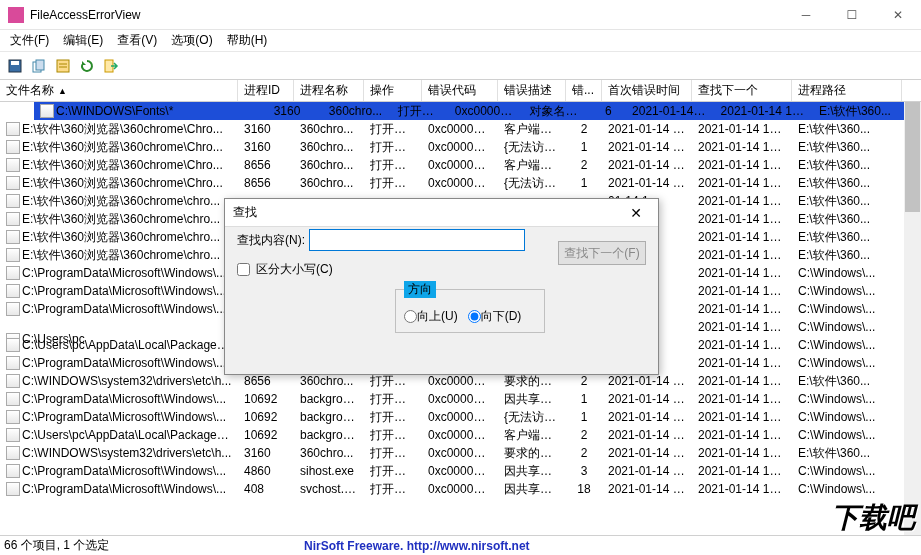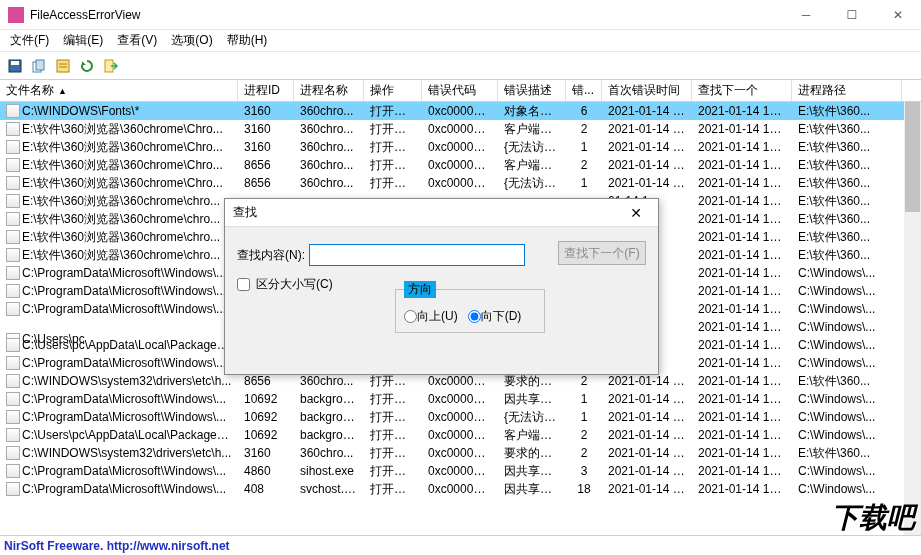--- a/index.html
+++ b/index.html
@@ -11,31 +11,31 @@
     .winbtn { width:46px; height:30px; display:flex; align-items:center; justify-content:center; color:#555; }
     .menubar { height:22px; display:flex; align-items:center; padding:0 4px; gap:2px; border-bottom:1px solid #e8e8e8; }
     .menuitem { padding:2px 6px; font-size:12px; }
     .toolbar { height:28px; display:flex; align-items:center; padding:0 6px; gap:6px; border-bottom:1px solid #d0d0d0; }
     .toolbtn { width:18px; height:18px; display:flex; align-items:center; justify-content:center; }
     .header { height:22px; display:flex; background:#fff; border-bottom:1px solid #d0d0d0; }
     .hcell { border-right:1px solid #e0e0e0; padding:3px 6px; font-size:12px; white-space:nowrap; overflow:hidden; text-overflow:ellipsis; display:flex; align-items:center; }
     .hcell span.arrow { margin-left:4px; font-size:9px; }
     .rows { height:calc(555px - 30px - 22px - 28px - 22px - 20px); overflow:hidden; position:relative; }
     .row { height:18px; display:flex; align-items:center; font-size:12px; }
-    .row.selected { background:#7dd3fc; }
+    .row.selected { background:#1d4ed8;margin-left:34px; }
     .cell { padding:1px 6px; white-space:nowrap; overflow:hidden; text-overflow:ellipsis; }
     .fileicon { width:14px; height:14px; margin-right:2px; display:inline-block; background:linear-gradient(#fff,#e8e8e8); border:1px solid #aaa; vertical-align:middle; }
     .statusbar { height:20px; border-top:1px solid #d0d0d0; display:flex; align-items:center; font-size:12px; padding:0 4px; }
     .statusbar .left { flex:0 0 300px; }
     .statusbar .mid { color:#2030c0; font-weight:bold; }
     .dialog { position:absolute; left:224px; top:198px; width:435px; height:177px; background:#f0f0f0; border:1px solid #888; box-shadow:2px 2px 8px rgba(0,0,0,0.25); z-index:10; }
     .dialog .dlgtitle { height:28px; background:#fff; display:flex; align-items:center; padding:0 8px; border-bottom:1px solid #ddd; font-size:12px; }
     .dialog .dlgtitle .t { flex:1; }
     .dialog .dlgclose { width:28px; height:24px; display:flex; align-items:center; justify-content:center; font-size:14px; }
-    .dialog .body { padding:17px 12px; position:relative; height:calc(100% - 28px); }
+    .dialog .body { padding:2px 12px; position:relative; height:calc(100% - 28px); }
     .dlg-row { display:flex; align-items:center; margin-bottom:10px; }
     .dlg-label { width:72px; font-size:12px; }
     .dlg-input { width:216px; height:22px; border:1px solid #0078d7; padding:2px 4px; font-size:12px; }
     .dlg-btn { position:absolute; right:12px; width:88px; height:24px; border:1px solid #adadad; background:#e1e1e1; font-size:12px; display:flex; align-items:center; justify-content:center; }
     .dlg-btn.primary { top:14px; color:#888; }
     .dlg-btn.cancel { top:48px; }
     .dlg-check { display:flex; align-items:center; margin-bottom:10px; font-size:12px; }
     .dlg-check input { margin-right:6px; }
     .fieldset { position:absolute; left:170px; top:54px; width:150px; height:52px; border:1px solid #c0c0c0; padding:6px 8px; }
     .fieldset legend { font-size:12px; padding:0 4px; background:#0ea5e9; }
@@ -377,20 +377,21 @@
       <div class="cell" style="width: 76px;">0xc0000043</div>
       <div class="cell" style="width: 68px;">因共享访...</div>
       <div class="cell" style="width: 36px; text-align: center;">18</div>
       <div class="cell" style="width: 90px;">2021-01-14 1...</div>
       <div class="cell" style="width: 100px;">2021-01-14 15:...</div>
       <div class="cell" style="width: 110px;">C:\Windows\...</div>
     </div>
   </div>
 
 <div class="statusbar">
+  <div class="left">66 个项目, 1 个选定</div>
   <div class="mid">NirSoft Freeware. http://www.nirsoft.net</div>
 </div>
 
 <div class="dialog">
   <div class="dlgtitle">
     <span class="t">查找</span>
     <div class="dlgclose">✕</div>
   </div>
   <div class="body">
     <div class="dlg-row">

